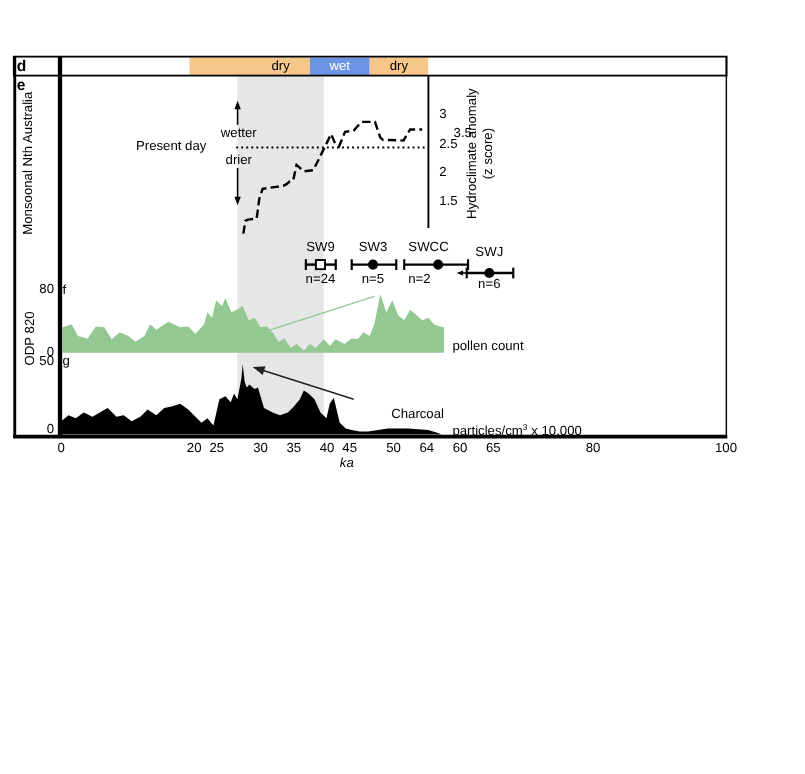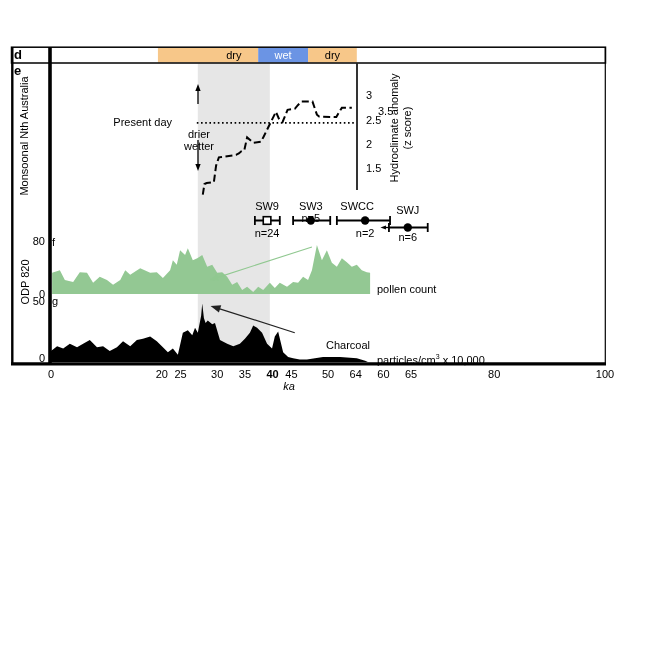--- a/index.html
+++ b/index.html
@@ -66,21 +66,21 @@
   <div class="vlbl" style="left:25px;top:282px;">ODP 820</div>
 
   <div class="vlbl" style="left:401px;top:128px;">
     <div class="vblock">
       <div>Hydroclimate anomaly</div>
       <div>(z score)</div>
     </div>
   </div>
 
   <div class="lbl" style="left:92px;top:116px;width:80px;text-align:right;">Present day</div>
-  <div class="lbl" style="left:169px;top:105px;width:60px;text-align:center;margin-top:35px;">wetter</div>
+  <div class="lbl" style="left:169px;top:105px;width:60px;text-align:center;">wetter</div>
   <div class="lbl" style="left:169px;top:128px;width:60px;text-align:center;">drier</div>
 
   <div class="lbl" style="left:52px;top:236px;">f</div>
   <div class="lbl" style="left:52px;top:295px;">g</div>
 
   <div class="lbl" style="left:28px;top:235px;width:17px;text-align:right;">80</div>
   <div class="lbl" style="left:28px;top:288px;width:17px;text-align:right;">0</div>
   <div class="lbl" style="left:28px;top:295px;width:17px;text-align:right;">50</div>
   <div class="lbl" style="left:28px;top:352px;width:17px;text-align:right;">0</div>
 
@@ -94,31 +94,31 @@
     <div class="lbl" style="left: 263.126px; top: 49px; width: 40px; text-align: center; color: rgb(255, 255, 255);">wet</div>
     <div class="lbl" style="left: 312.432px; top: 49px; width: 40px; text-align: center; color: rgb(0, 0, 0);">dry</div>
     <div class="lbl" style="left: 378px; top: 65px; margin-top: 40px;">3.5</div>
     <div class="lbl" style="left: 366px; top: 89.25px;">3</div>
     <div class="lbl" style="left: 366px; top: 113.5px;">2.5</div>
     <div class="lbl" style="left: 366px; top: 137.75px;">2</div>
     <div class="lbl" style="left: 366px; top: 162px;">1.5</div>
     <div class="lbl" style="left: 242.06px; top: 200px; width: 50px; text-align: center;">SW9</div>
     <div class="lbl" style="left: 242.06px; top: 227px; width: 50px; text-align: center;">n=24</div>
     <div class="lbl" style="left: 285.826px; top: 200px; width: 50px; text-align: center;">SW3</div>
-    <div class="lbl" style="left: 285.826px; top: 212px; width: 50px; text-align: center;">n=5</div>
+    <div class="lbl" style="left: 285.826px; top: 227px; width: 50px; text-align: center;">n=5</div>
     <div class="lbl" style="left: 332.118px; top: 200px; width: 50px; text-align: center;">SWCC</div>
-    <div class="lbl" style="left: 340.118px; top: 227px; width: 50px; text-align: center;">n=2</div>
+    <div class="lbl" style="left: 340.118px; top: 227px; width: 50px; text-align: left;">n=2</div>
     <div class="lbl" style="left: 382.776px; top: 204px; width: 50px; text-align: center;">SWJ</div>
     <div class="lbl" style="left: 382.776px; top: 231px; width: 50px; text-align: center;">n=6</div>
     <div class="lbl" style="left: 36px; top: 368px; width: 30px; text-align: center;">0</div>
     <div class="lbl" style="left: 146.8px; top: 368px; width: 30px; text-align: center;">20</div>
     <div class="lbl" style="left: 174.5px; top: 368px; width: 30px; text-align: left;">25</div>
     <div class="lbl" style="left: 202.2px; top: 368px; width: 30px; text-align: center;">30</div>
     <div class="lbl" style="left: 229.9px; top: 368px; width: 30px; text-align: center;">35</div>
-    <div class="lbl" style="left: 257.6px; top: 368px; width: 30px; text-align: center; font-weight: bold;">40</div>
+    <div class="lbl" style="left: 257.6px; top: 368px; width: 30px; text-align: center;">40</div>
     <div class="lbl" style="left: 285.3px; top: 368px; width: 30px; text-align: left;">45</div>
     <div class="lbl" style="left: 313px; top: 368px; width: 30px; text-align: center;">50</div>
     <div class="lbl" style="left: 340.7px; top: 368px; width: 30px; text-align: center;">64</div>
     <div class="lbl" style="left: 368.4px; top: 368px; width: 30px; text-align: center;">60</div>
     <div class="lbl" style="left: 396.1px; top: 368px; width: 30px; text-align: center;">65</div>
     <div class="lbl" style="left: 479.2px; top: 368px; width: 30px; text-align: center;">80</div>
     <div class="lbl" style="left: 590px; top: 368px; width: 30px; text-align: center;">100</div>
   </div>
 
 </body></html>

